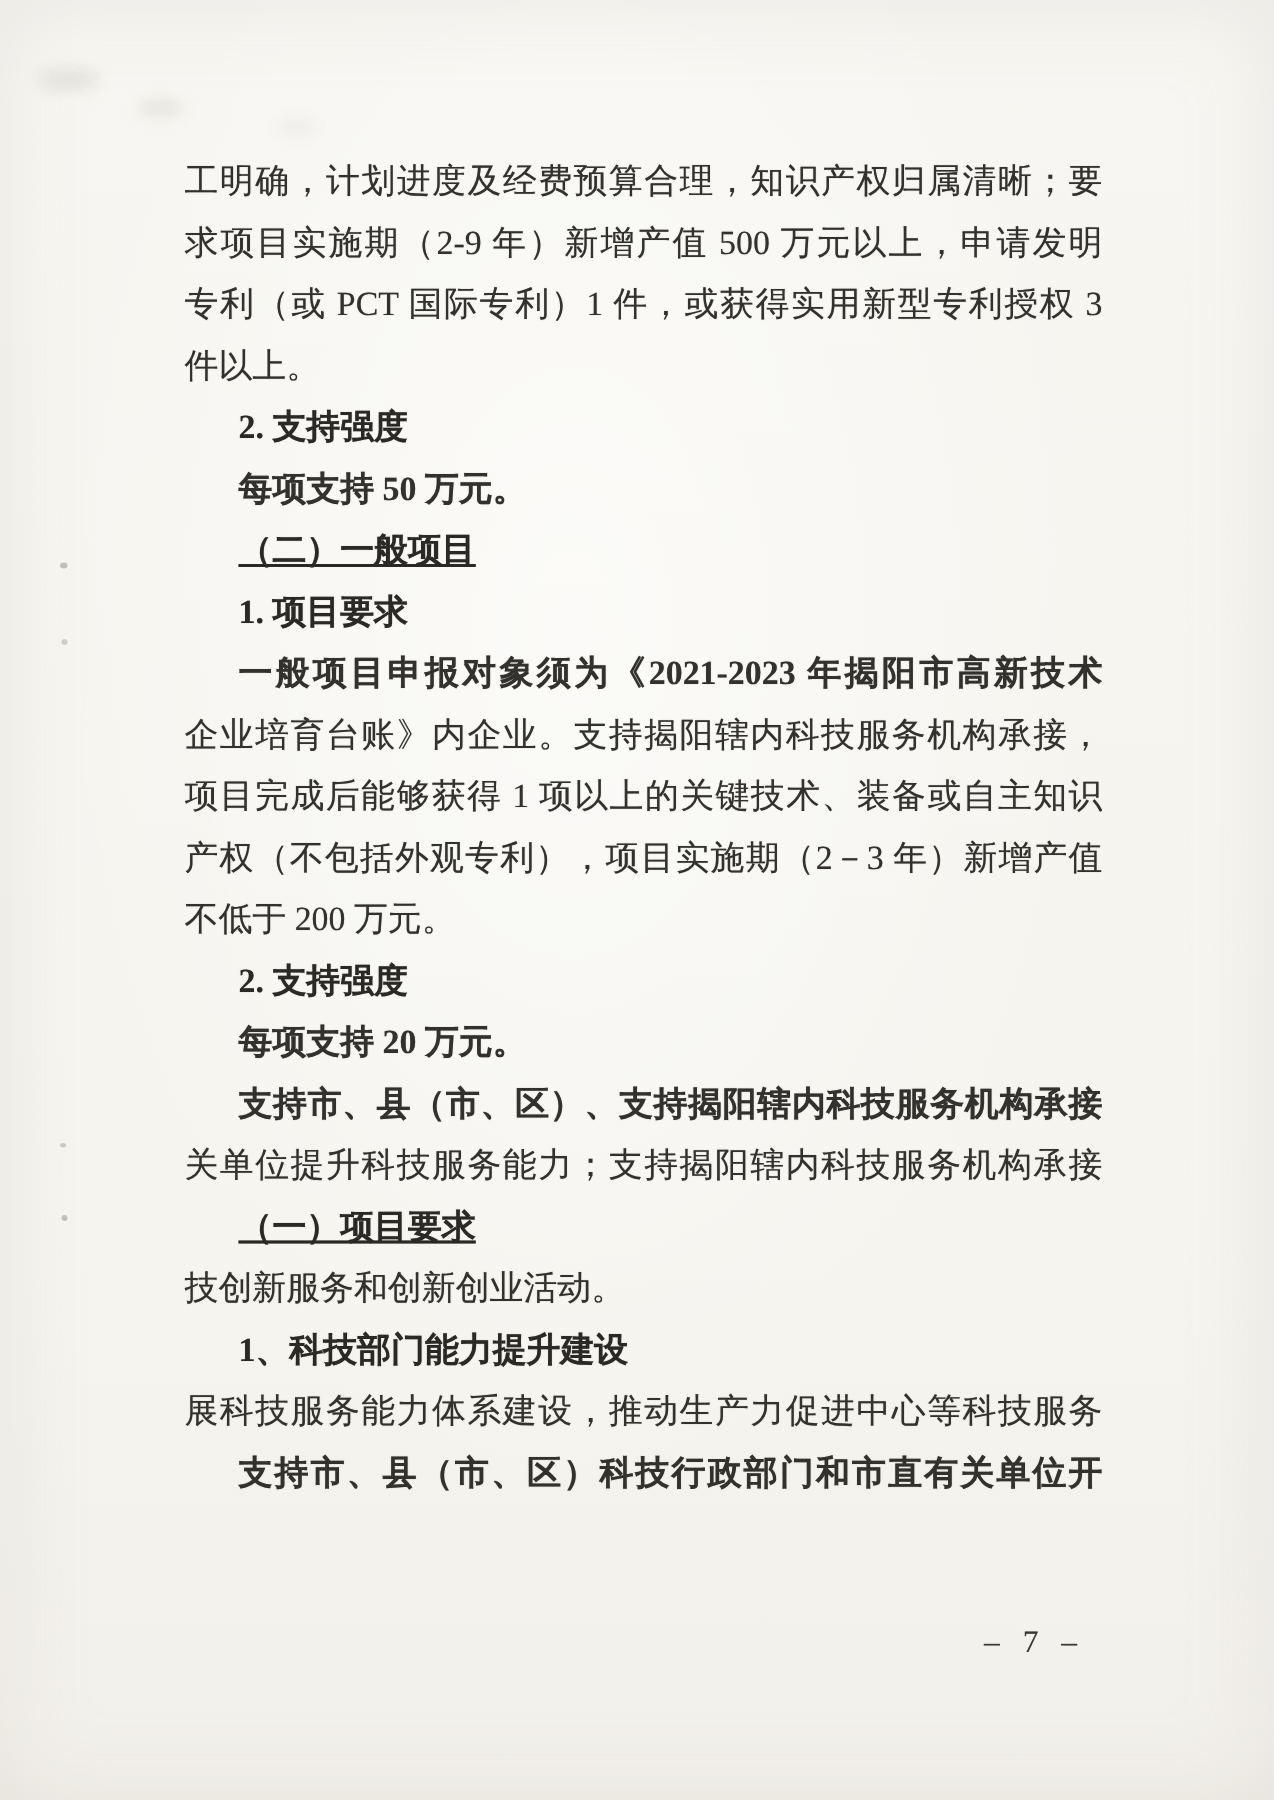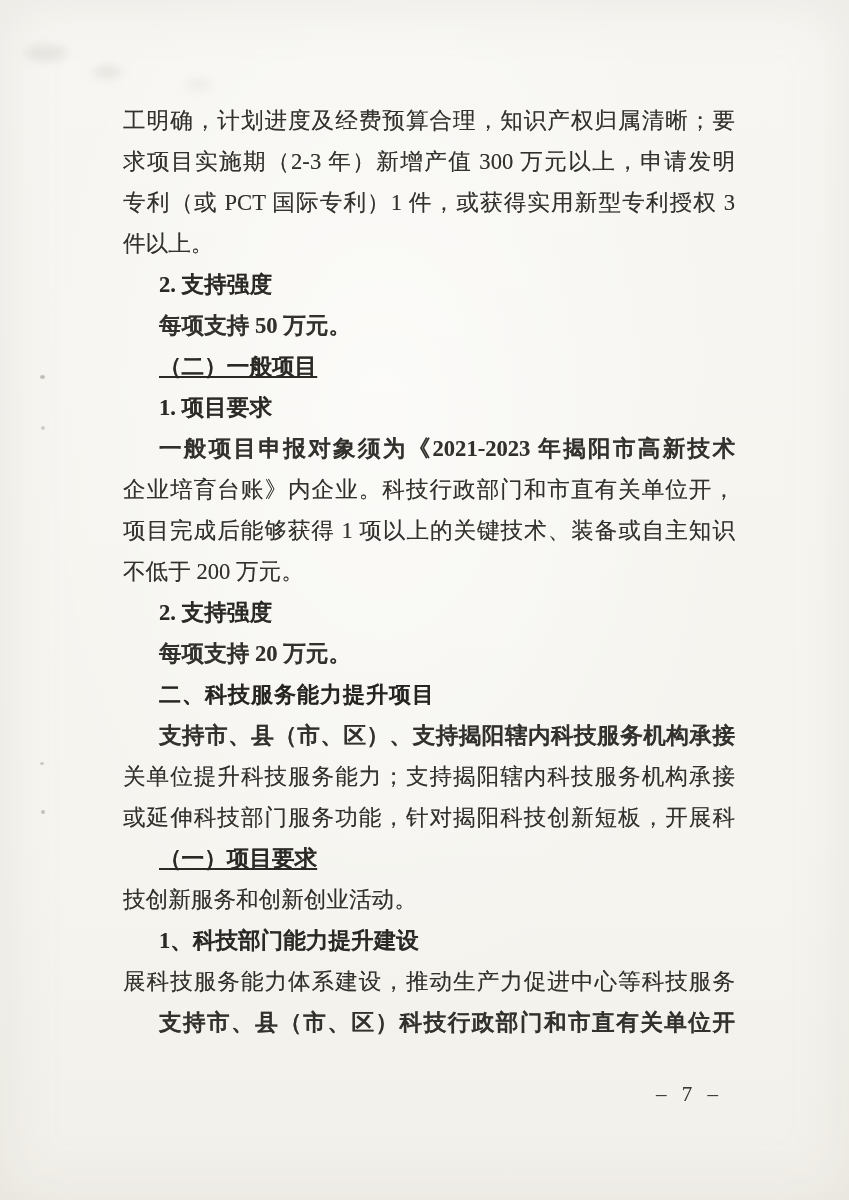--- a/index.html
+++ b/index.html
@@ -66,37 +66,36 @@
   <div class="smudge s1"></div>
   <div class="smudge s2"></div>
   <div class="smudge s3"></div>
   <div class="speck a"></div>
   <div class="speck b"></div>
   <div class="speck c"></div>
   <div class="speck d"></div>
 
   <div class="content">
       <div class="line body j">工明确，计划进度及经费预算合理，知识产权归属清晰；要</div>
-      <div class="line body j">求项目实施期（2-3 年）新增产值 300 万元以上，申请发明</div>
+      <div class="line body j">求项目实施期（2-9 年）新增产值 500 万元以上，申请发明</div>
       <div class="line body j">专利（或 PCT 国际专利）1 件，或获得实用新型专利授权 3</div>
       <div class="line body">件以上。</div>
       <div class="line hnum ind">2. 支持强度</div>
       <div class="line body ind">每项支持 50 万元。</div>
       <div class="line hparen ind">（二）一般项目</div>
       <div class="line hnum ind">1. 项目要求</div>
       <div class="line body j ind">一般项目申报对象须为《2021-2023 年揭阳市高新技术</div>
-      <div class="line body j">企业培育台账》内企业。科技行政部门和市直有关单位开，</div>
+      <div class="line body j">企业培育台账》内企业。支持揭阳辖内科技服务机构承接，</div>
       <div class="line body j">项目完成后能够获得 1 项以上的关键技术、装备或自主知识</div>
+      <div class="line body j">产权（不包括外观专利），项目实施期（2－3 年）新增产值</div>
       <div class="line body">不低于 200 万元。</div>
       <div class="line hnum ind">2. 支持强度</div>
       <div class="line body ind">每项支持 20 万元。</div>
-      <div class="line hsec ind">二、科技服务能力提升项目</div>
       <div class="line body j ind">支持市、县（市、区）、支持揭阳辖内科技服务机构承接</div>
       <div class="line body j">关单位提升科技服务能力；支持揭阳辖内科技服务机构承接</div>
-      <div class="line body j">或延伸科技部门服务功能，针对揭阳科技创新短板，开展科</div>
       <div class="line hparen ind">（一）项目要求</div>
       <div class="line body">技创新服务和创新创业活动。</div>
       <div class="line hnum ind">1、科技部门能力提升建设</div>
       <div class="line body j">展科技服务能力体系建设，推动生产力促进中心等科技服务</div>
       <div class="line body j ind">支持市、县（市、区）科技行政部门和市直有关单位开</div>
     </div>
 
   <div class="page-number">– 7 –</div>
 </div>
 

